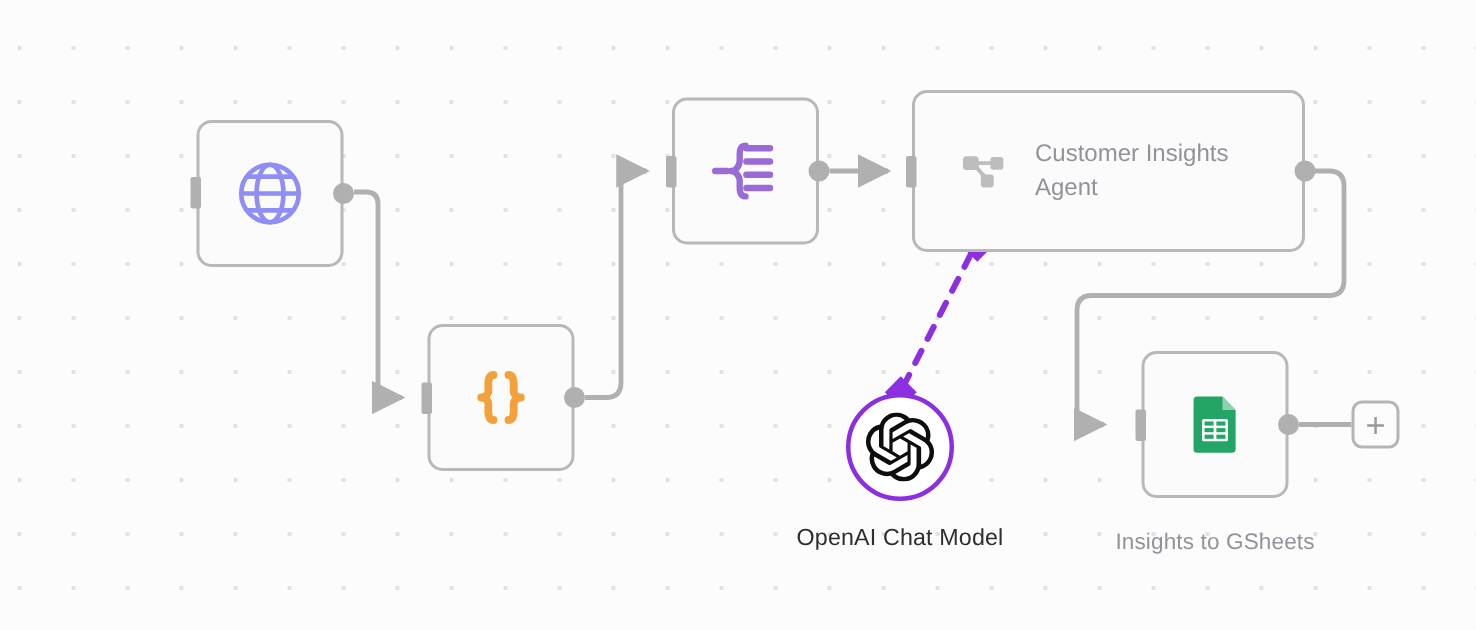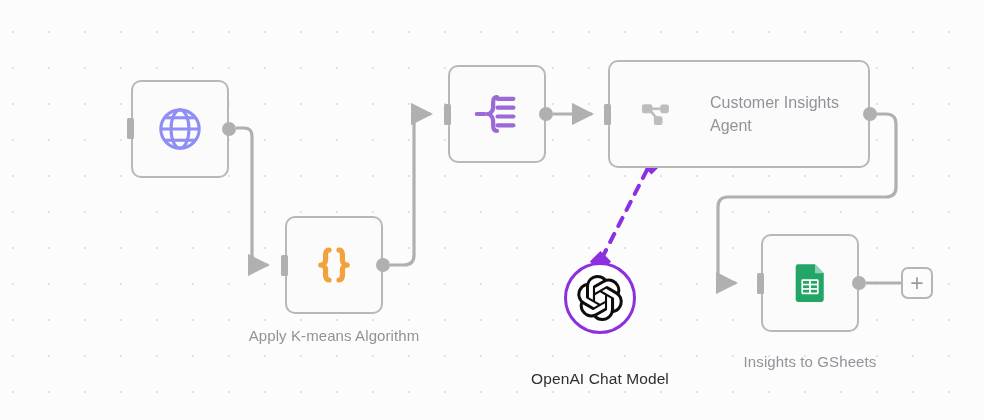--- a/index.html
+++ b/index.html
@@ -42,28 +42,26 @@
   .node-label {
     position: absolute;
     font-size: 15px;
     color: #909399;
     white-space: nowrap;
     letter-spacing: 0.1px;
   }
   .node-label.dark {
     color: #2e2e2e;
     font-size: 15.5px;
-    margin-top: 20px;
   }
   .agent-title {
     font-size: 16px;
     color: #909399;
     line-height: 23px;
     max-width: 170px;
-    margin-left: 20px;
   }
   .port-in {
     position: absolute;
     width: 7px;
     height: 21px;
     background: #b0b0b0;
     border-radius: 1.5px;
   }
   .port-out {
     position: absolute;
@@ -147,21 +145,20 @@
   <div class="node" style="left:285px; top:216px; width:98px; height:98px;">
     <span>
       <svg class="icon-svg" width="48" height="48" viewBox="0 0 24 24" fill="none" stroke="#f2a13b" stroke-width="2.6" stroke-linecap="round" stroke-linejoin="round">
         <path d="M9.5 4.5 C7.3 4.5 7.8 8 7.8 9.6 C7.8 11.2 6.4 12 5.4 12 C6.4 12 7.8 12.8 7.8 14.4 C7.8 16 7.3 19.5 9.5 19.5"></path>
         <path d="M14.5 4.5 C16.7 4.5 16.2 8 16.2 9.6 C16.2 11.2 17.6 12 18.6 12 C17.6 12 16.2 12.8 16.2 14.4 C16.2 16 16.7 19.5 14.5 19.5"></path>
       </svg>
     </span>
   </div>
   <div class="port-in" style="left:281px; top:255px;"></div>
   <div class="port-out" style="left:376px; top:258px;"></div>
-  <div class="node-label" style="left:234px; top:327px; width:200px; text-align:center;">Apply K-means Algorithm</div>
 
   <div class="node" style="left:448px; top:65px; width:98px; height:98px;">
     <span>
       <svg class="icon-svg" width="50" height="50" viewBox="0 0 26 26" fill="none" stroke="#9a6ad6" stroke-width="2.2" stroke-linecap="round">
         <line x1="2.5" y1="13" x2="6.5" y2="13"></line>
         <path d="M13 4.2 C10.6 4.2 11 7 11 9.3 C11 11.5 9.4 13 8 13 C9.4 13 11 14.5 11 16.7 C11 19 10.6 21.8 13 21.8" stroke-linejoin="round"></path>
         <line x1="13.3" y1="5.1" x2="21.5" y2="5.1"></line>
         <line x1="13.3" y1="9.7" x2="21.5" y2="9.7"></line>
         <line x1="13.3" y1="14.3" x2="21.5" y2="14.3"></line>
         <line x1="13.3" y1="18.9" x2="21.5" y2="18.9"></line>

